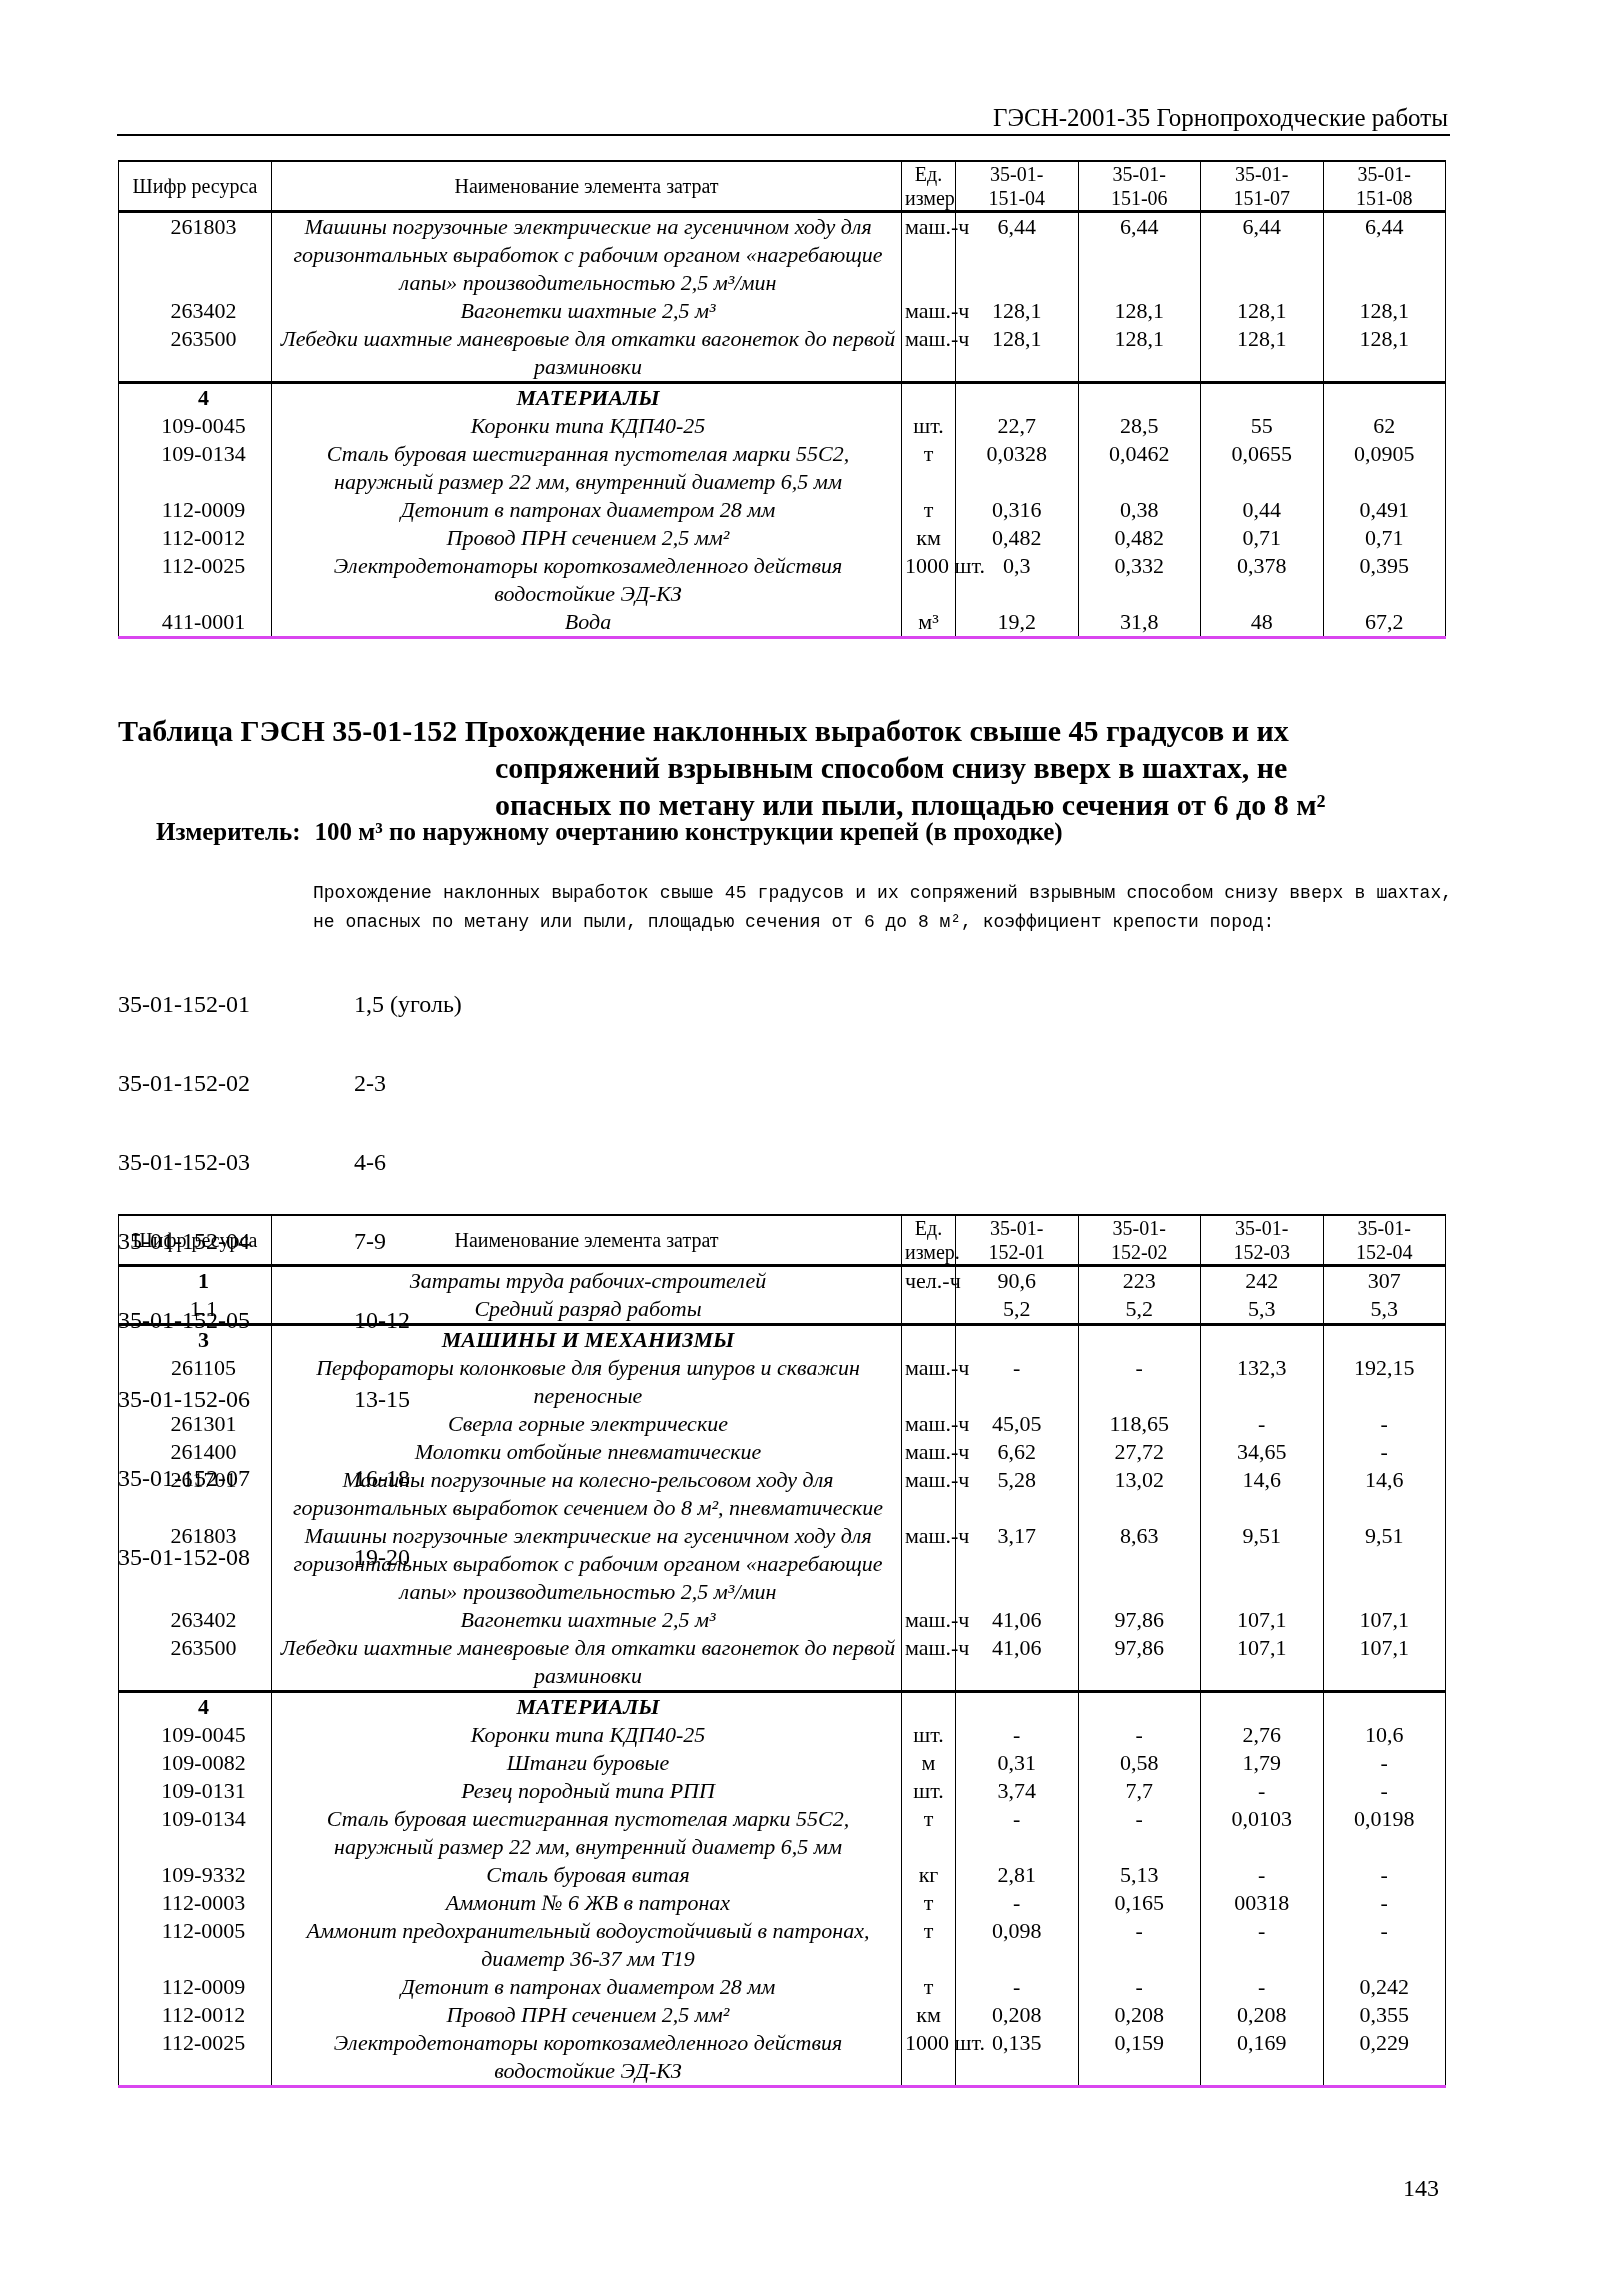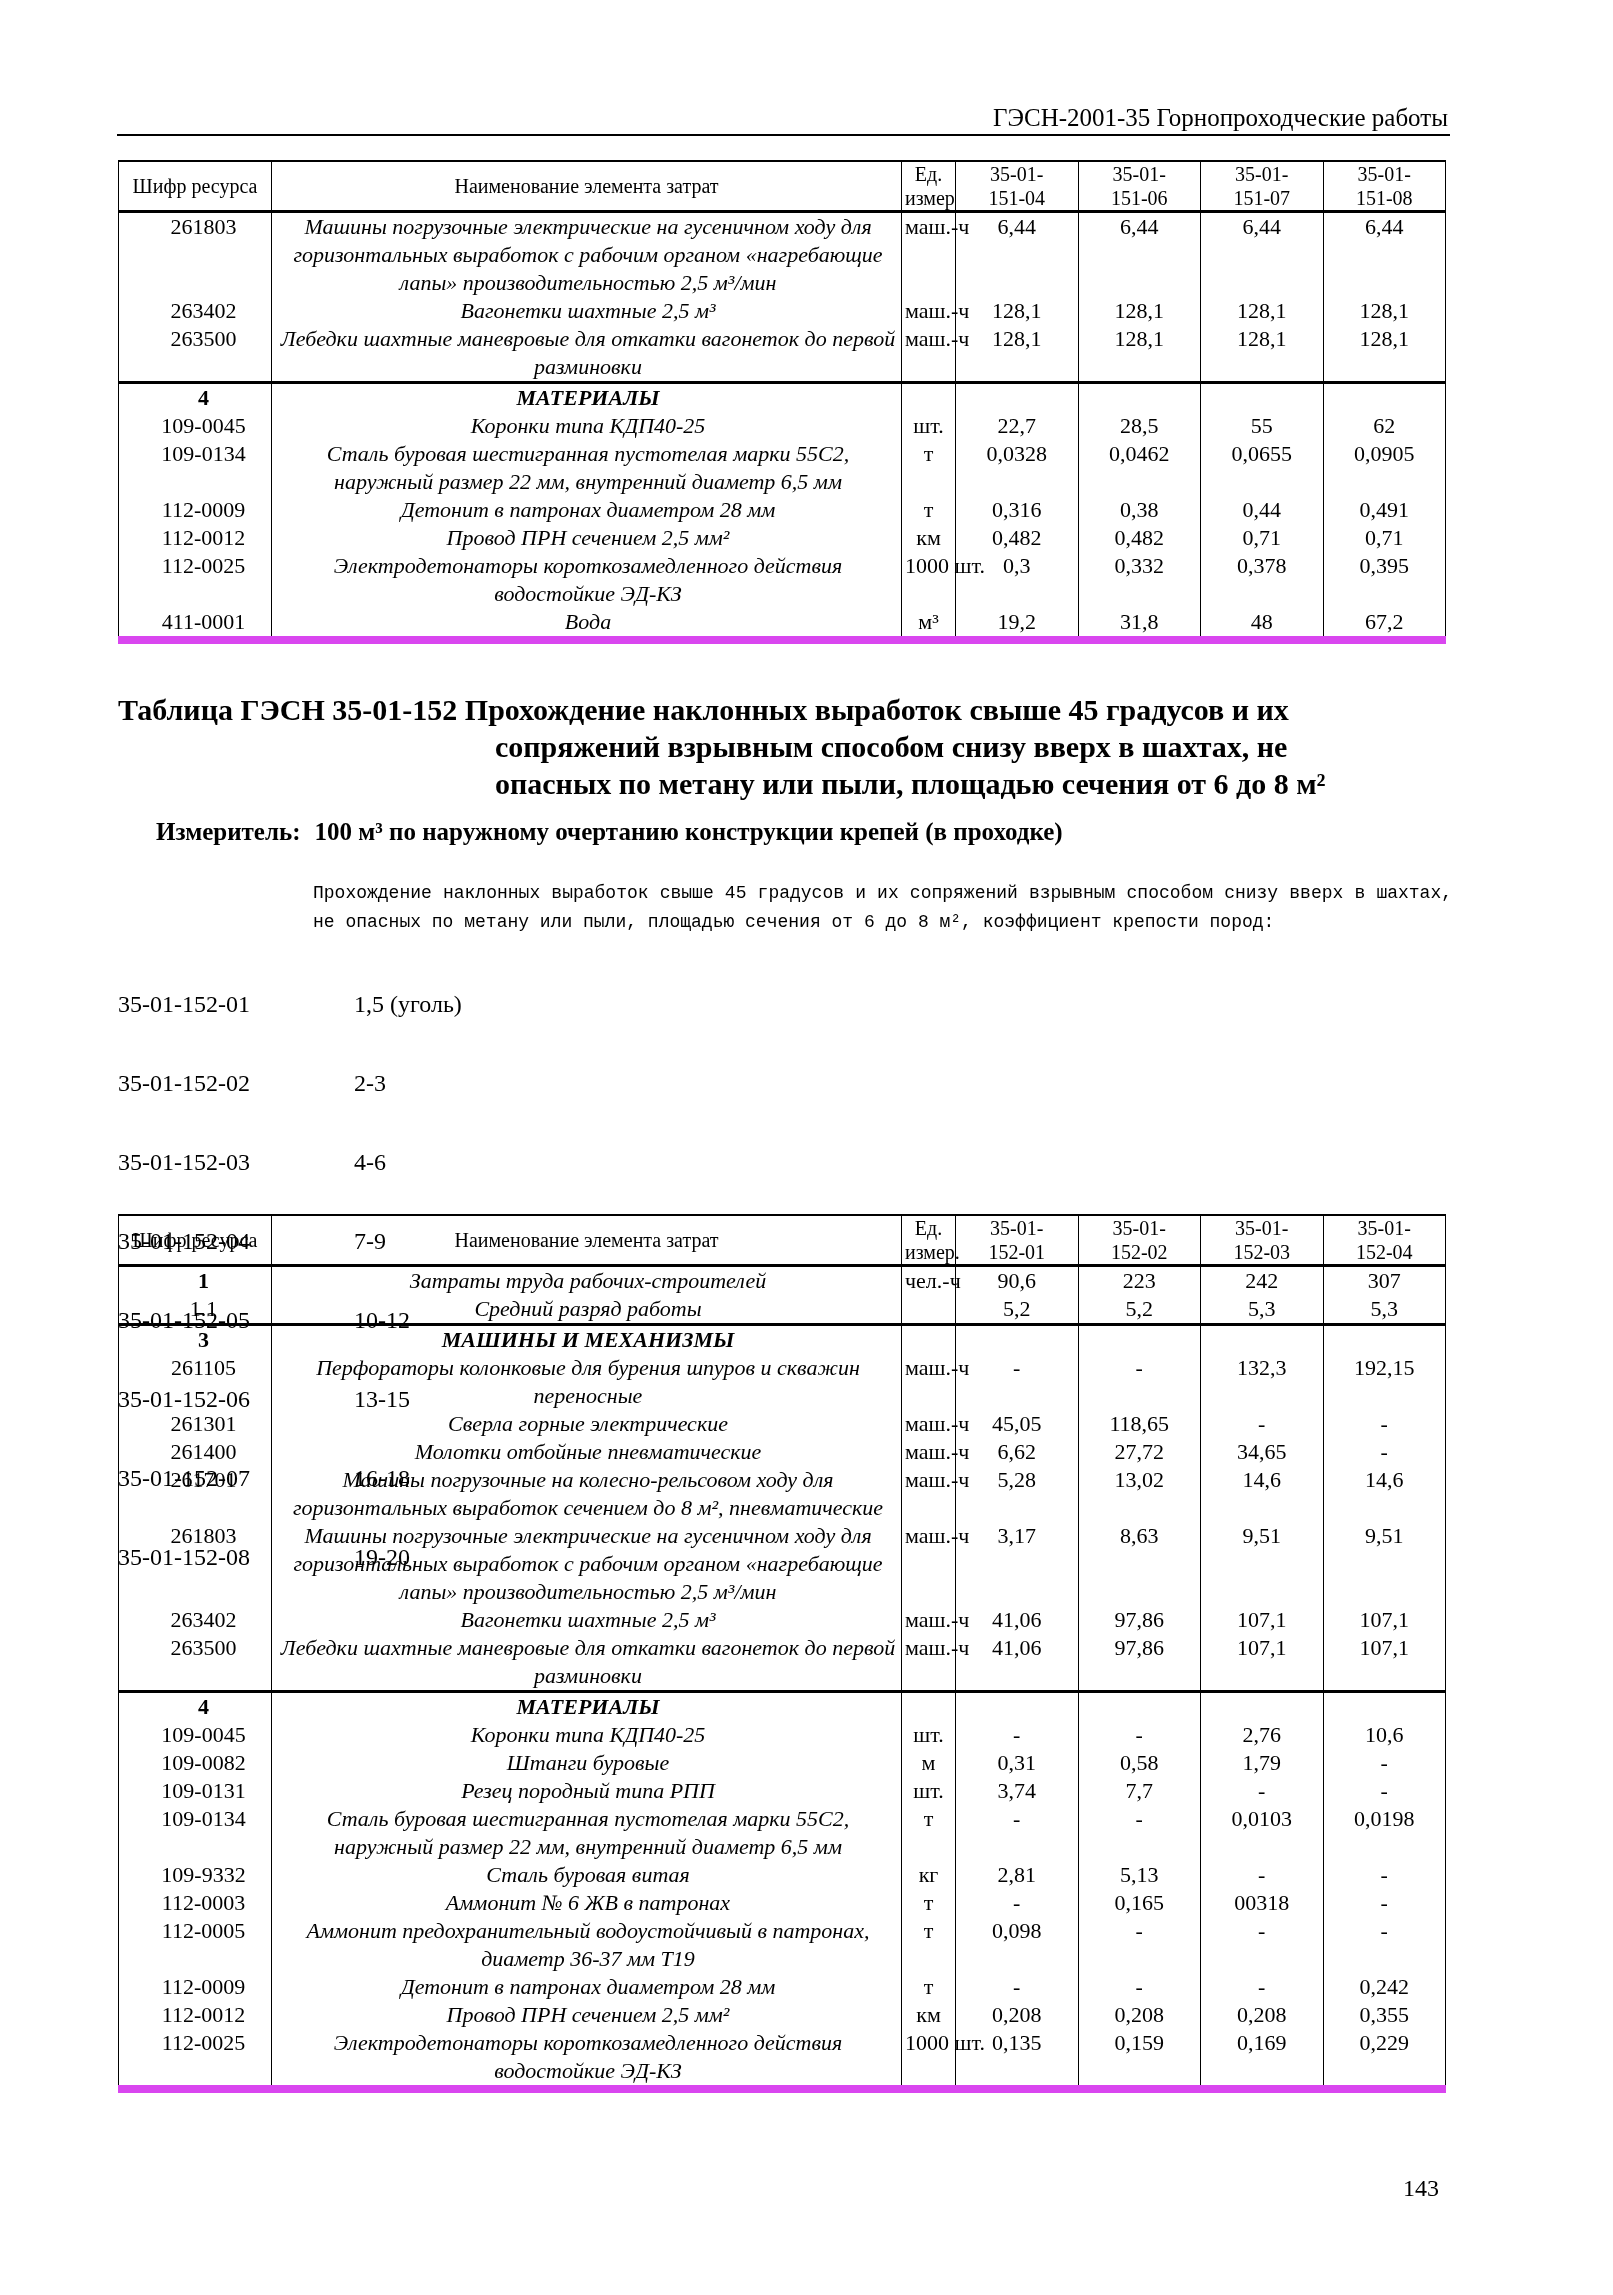--- a/index.html
+++ b/index.html
@@ -27,27 +27,27 @@
   }
   table.norm th {
     font-weight: normal; font-size: 20px; line-height: 24px; text-align: center;
     vertical-align: middle; border-top: 2.5px solid #000; border-bottom: 3px solid #000;
   }
   table.norm td.id { text-align: center; padding-left: 20px; }
   table.norm td.name { text-align: center; padding-left: 6px; font-style: italic; }
   table.norm td.unit { text-align: center; white-space: nowrap; }
   table.norm td.val { text-align: center; white-space: nowrap; }
   table.norm tr.sec-start td { border-top: 3px solid #000; }
-  table.norm tr.last td { border-bottom: 8px solid #d946ef; }
+  table.norm tr.last td { border-bottom: 3px solid #d946ef; }
   table.norm td.bold { font-weight: bold; }
   .t1 { top: 160px; width: 1328px; }
   .t2 { top: 1214px; width: 1328px; }
   .t1 col.c-unit, .t2 col.c-unit { width: 116px; }
   .section-title {
-    position: absolute; left: 118px; top: 691px; width: 1333px;
+    position: absolute; left: 118px; top: 712px; width: 1333px;
     font-weight: bold; font-size: 30px; line-height: 37px;
   }
   .section-title .l1 { display: block; }
   .section-title .ln { display: block; padding-left: 377px; }
   .meter {
     position: absolute; left: 156px; top: 817px; font-weight: bold; font-size: 25px; line-height: 30px;
   }
   .meter .lbl { margin-right: 14px; }
   .desc {
     position: absolute; left: 313px; top: 879px; width: 1139px;

